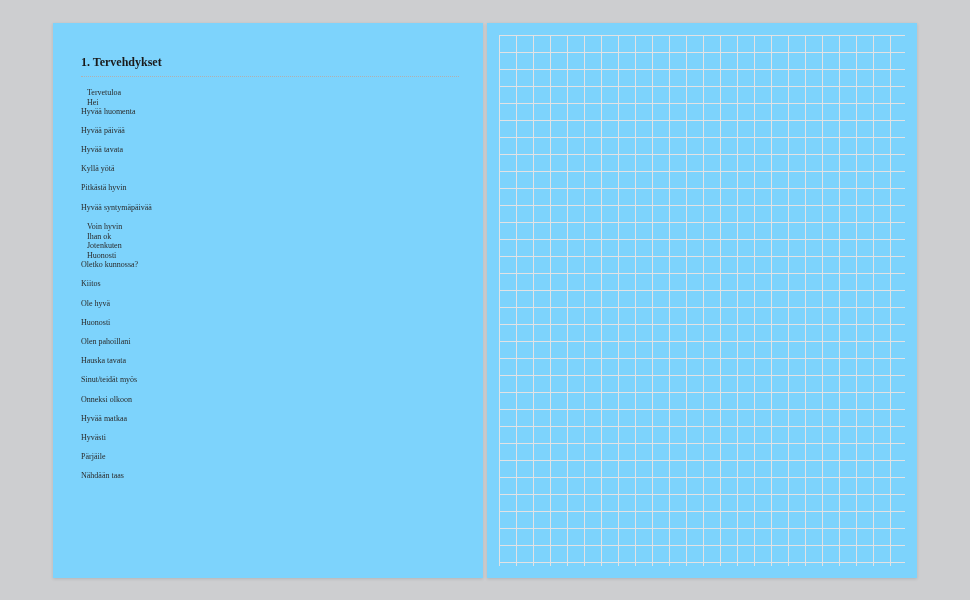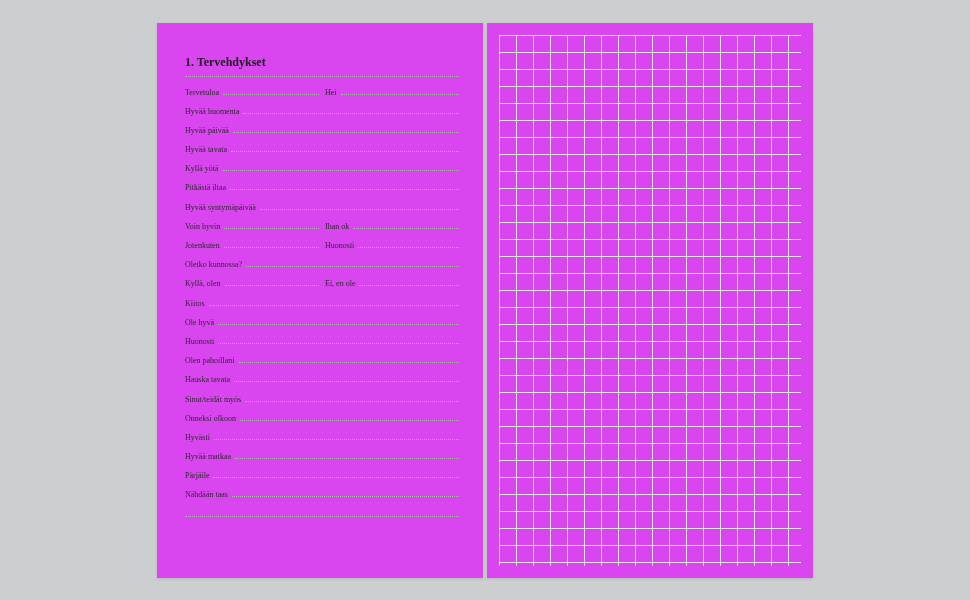--- a/index.html
+++ b/index.html
@@ -10,23 +10,23 @@
     display: flex;
     justify-content: center;
     align-items: center;
     font-family: Georgia, 'Times New Roman', serif;
   }
   .spread {
     display: flex;
     gap: 4px;
   }
   .page {
-    width: 326px;
+    width: 430px;
     height: 555px;
-    background: #d946ef;
+    background: #7dd3fc;
     box-shadow: 0 1px 3px rgba(0,0,0,0.12);
   }
   .page-left {
     padding: 32px 24px 24px 28px;
   }
   .page-right {
     padding: 12px;
   }
   .heading {
     font-size: 12px;
@@ -38,20 +38,21 @@
     border-bottom: 1px dotted #b0b0b0;
     height: 1px;
     margin-bottom: 10px;
   }
   .rows { }
   .row {
     display: flex;
     align-items: baseline;
     height: 19.2px;
     gap: 0;
+    flex-direction: column;
   }
   .row .cell {
     display: flex;
     align-items: baseline;
     flex: 1;
     min-width: 0;
   }
   .row .label {
     font-size: 8px;
     color: #2a2a2a;
@@ -110,21 +111,21 @@
           </div>
         </div>
         <div class="row">
           <div class="cell">
             <span class="label">Kyllä yötä</span>
             <span class="line"></span>
           </div>
         </div>
         <div class="row">
           <div class="cell">
-            <span class="label">Pitkästä iltaa</span>
+            <span class="label">Pitkästä hyvin</span>
             <span class="line"></span>
           </div>
         </div>
         <div class="row">
           <div class="cell">
             <span class="label">Hyvää syntymäpäivää</span>
             <span class="line"></span>
           </div>
         </div>
         <div class="row">
@@ -148,30 +149,20 @@
           </div>
         </div>
         <div class="row">
           <div class="cell">
             <span class="label">Oletko kunnossa?</span>
             <span class="line"></span>
           </div>
         </div>
         <div class="row">
           <div class="cell">
-            <span class="label">Kyllä, olen</span>
-            <span class="line"></span>
-          </div>
-          <div class="cell" style="margin-left: 6px;">
-            <span class="label">Ei, en ole</span>
-            <span class="line"></span>
-          </div>
-        </div>
-        <div class="row">
-          <div class="cell">
             <span class="label">Kiitos</span>
             <span class="line"></span>
           </div>
         </div>
         <div class="row">
           <div class="cell">
             <span class="label">Ole hyvä</span>
             <span class="line"></span>
           </div>
         </div>
@@ -200,27 +191,27 @@
           </div>
         </div>
         <div class="row">
           <div class="cell">
             <span class="label">Onneksi olkoon</span>
             <span class="line"></span>
           </div>
         </div>
         <div class="row">
           <div class="cell">
+            <span class="label">Hyvää matkaa</span>
+            <span class="line"></span>
+          </div>
+        </div>
+        <div class="row">
+          <div class="cell">
             <span class="label">Hyvästi</span>
-            <span class="line"></span>
-          </div>
-        </div>
-        <div class="row">
-          <div class="cell">
-            <span class="label">Hyvää matkaa</span>
             <span class="line"></span>
           </div>
         </div>
         <div class="row">
           <div class="cell">
             <span class="label">Pärjäile</span>
             <span class="line"></span>
           </div>
         </div>
         <div class="row">

